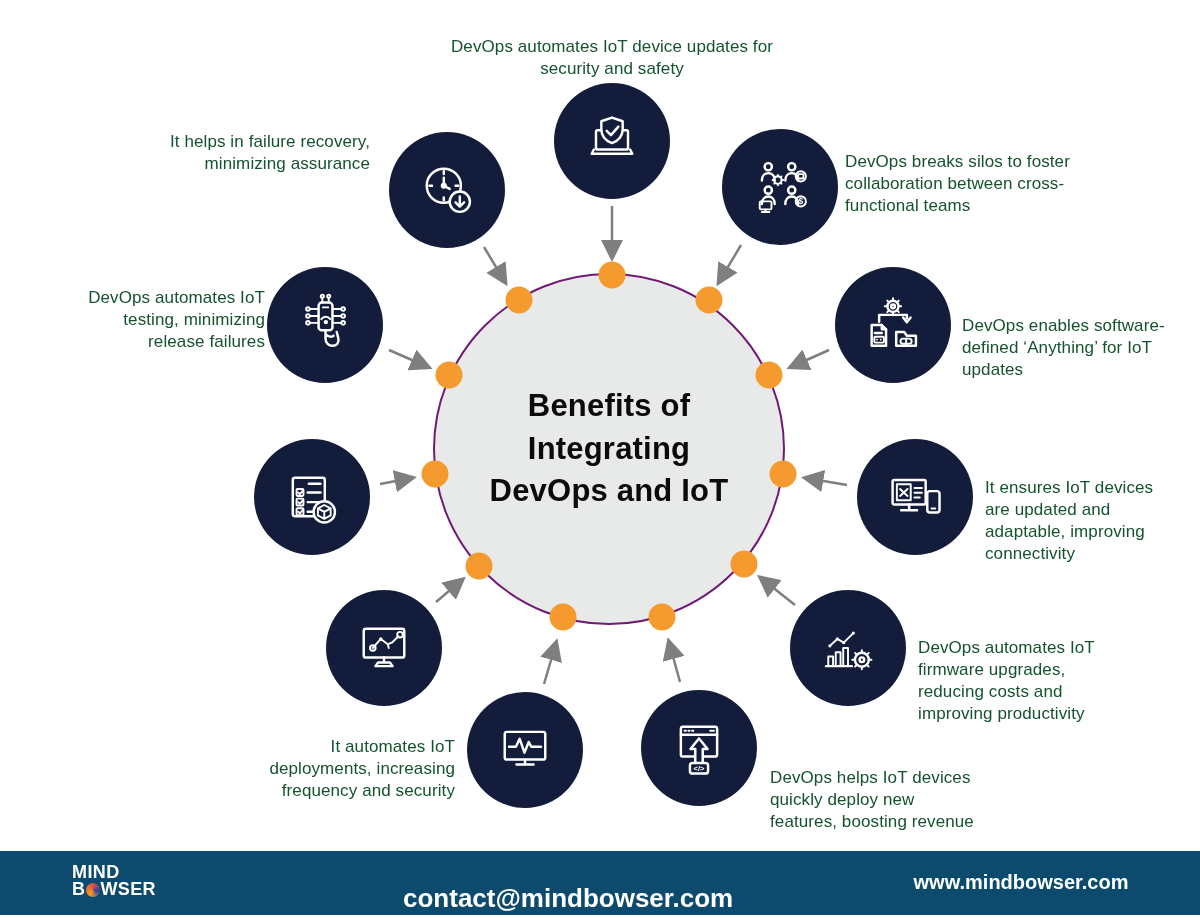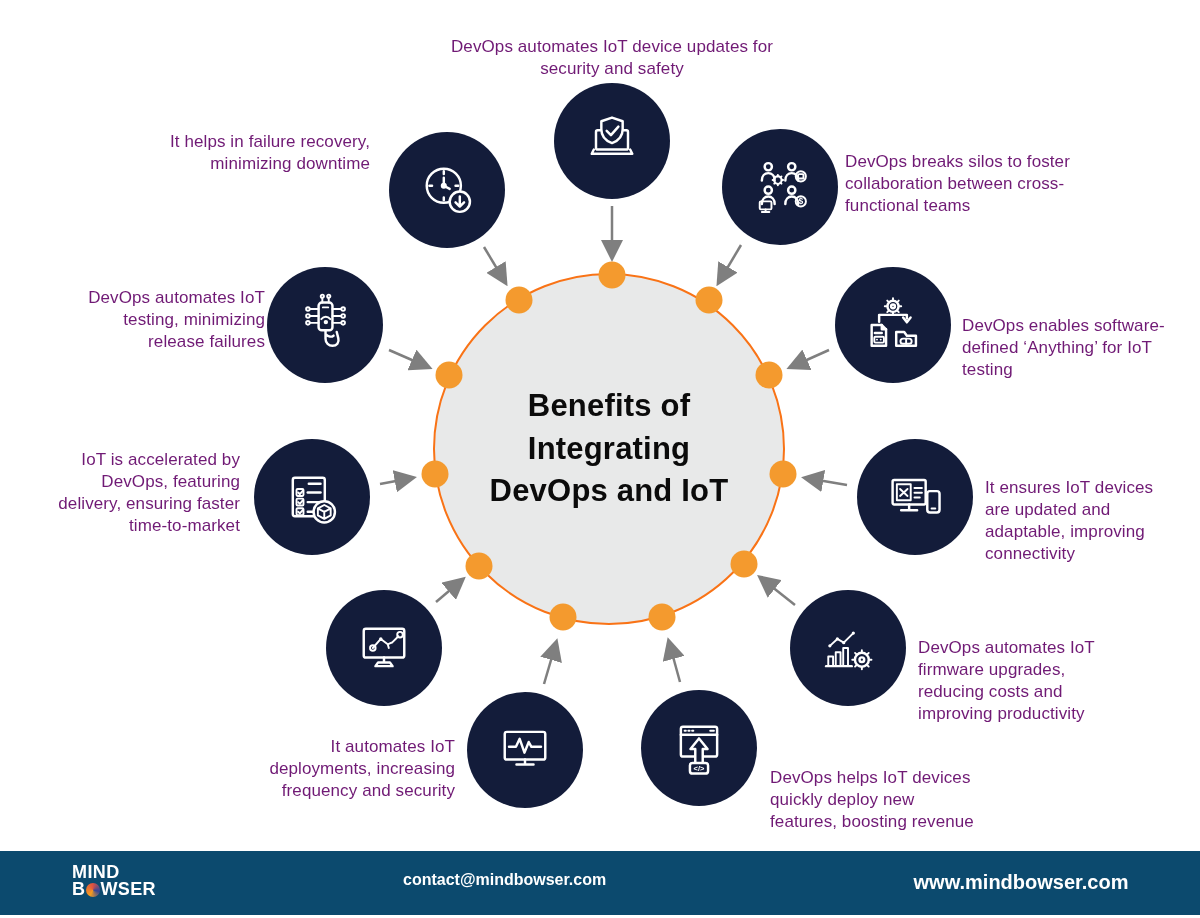--- a/index.html
+++ b/index.html
@@ -1,46 +1,46 @@
 <!DOCTYPE html>
 <html><head>
 <meta charset="utf-8">
 <style>
   html,body{margin:0;padding:0;background:#ffffff;}
   #page{position:relative;width:1200px;height:918px;background:#ffffff;overflow:hidden;
         font-family:"Liberation Sans","DejaVu Sans",sans-serif;}
 
   
   .center-circle{position:absolute;left:433px;top:273px;width:352px;height:352px;
-    border-radius:50%;background:#e8e9e9;border:2px solid #f97316;box-sizing:border-box;
+    border-radius:50%;background:#e8e9e9;border:2px solid #701a75;box-sizing:border-box;
     display:flex;flex-direction:column;align-items:center;justify-content:center;z-index:1;}
   .center-circle .tl{font-size:31px;font-weight:700;color:#0b0b0b;line-height:1.38;letter-spacing:.2px;}
 
   
   #overlay{position:absolute;left:0;top:0;z-index:2;}
 
   
   .node{position:absolute;width:116px;height:116px;border-radius:50%;background:#131c3a;
     display:flex;align-items:center;justify-content:center;z-index:3;}
   .node svg{width:64px;height:64px;}
   .ic{stroke:#ffffff;stroke-width:2.3;fill:none;stroke-linecap:round;stroke-linejoin:round;}
 
   
-  .lbl{position:absolute;font-size:17px;line-height:1.3;font-weight:500;color:#701a75;
+  .lbl{position:absolute;font-size:17px;line-height:1.3;font-weight:500;color:#14532d;
     letter-spacing:.1px;z-index:3;}
   .ta-r{text-align:right;} .ta-l{text-align:left;margin-top:28px;} .ta-c{text-align:center;}
 
   
   .footer{position:absolute;left:0;top:851px;width:1200px;height:64px;background:#0c4a6e;z-index:4;padding-left:20px;}
   .logo{position:absolute;left:72px;top:13px;color:#fff;font-weight:700;line-height:.95;letter-spacing:.4px;}
   .logo-top{font-size:18px;} .logo-bottom{font-size:18px;display:flex;align-items:center;}
   .logo-o{display:inline-block;width:14px;height:14px;border-radius:50%;margin:0 .5px;
     background:conic-gradient(from 210deg,#f39c1f,#e05240 40%,#31459c 70%,#f39c1f);}
-  .f-email{position:absolute;left:403px;top:20px;width:300px;text-align:left;
-    color:#fff;font-size:16px;font-weight:700;}
+  .f-email{position:absolute;left:403px;top:32px;width:300px;text-align:center;
+    color:#fff;font-size:26px;font-weight:700;}
   .f-site{position:absolute;left:891px;top:20px;width:260px;text-align:center;
     color:#fff;font-size:20px;font-weight:700;}
 </style>
 </head>
 <body>
 
 <div id="page">
 
   <div class="center-circle">
     <div class="tl">Benefits of</div>
@@ -221,25 +221,24 @@
       <rect x="13" y="10" width="34" height="28" rx="2"></rect>
       <path d="M13 17.5 h34"></path>
       <path stroke-width="1.8" d="M16.5 13.8 h1.2 M20 13.8 h1.2 M23.5 13.8 h1.2 M40.5 13.8 h3.5"></path>
       <path d="M26.5 44 v-13 h-4.5 l8 -10 8 10 h-4.5 v13" fill="#131c3a"></path>
       <rect x="21.5" y="44" width="17" height="10" rx="2.5" fill="#131c3a"></rect>
       <text x="30" y="51.5" font-size="7" text-anchor="middle" fill="#fff" stroke="none" font-weight="bold" font-family="Liberation Sans,sans-serif">&lt;/&gt;</text>
     </svg>
   </div>
 
   <div class="lbl ta-c" style="left:447px;top:36px;width:330px">DevOps automates IoT device updates for security and safety</div>
-  <div class="lbl ta-r" style="left:110px;top:131px;width:260px">It helps in failure recovery, minimizing downtime</div>
+  <div class="lbl ta-r" style="left:110px;top:131px;width:260px">It helps in failure recovery, minimizing assurance</div>
   <div class="lbl ta-l" style="left:845px;top:123px;width:250px">DevOps breaks silos to foster collaboration between cross-functional teams</div>
   <div class="lbl ta-r" style="left:70px;top:287px;width:195px">DevOps automates IoT testing, minimizing release failures</div>
-  <div class="lbl ta-l" style="left:962px;top:287px;width:230px">DevOps enables software-defined ‘Anything’ for IoT testing</div>
-  <div class="lbl ta-r" style="left:35px;top:449px;width:205px">IoT is accelerated by DevOps, featuring delivery, ensuring faster time-to-market</div>
+  <div class="lbl ta-l" style="left:962px;top:287px;width:230px">DevOps enables software-defined ‘Anything’ for IoT updates</div>
   <div class="lbl ta-l" style="left:985px;top:449px;width:195px">It ensures IoT devices are updated and adaptable, improving connectivity</div>
   <div class="lbl ta-l" style="left:918px;top:609px;width:215px">DevOps automates IoT firmware upgrades, reducing costs and improving productivity</div>
   <div class="lbl ta-r" style="left:245px;top:736px;width:210px">It automates IoT deployments, increasing frequency and security</div>
   <div class="lbl ta-l" style="left:770px;top:739px;width:215px">DevOps helps IoT devices quickly deploy new features, boosting revenue</div>
 
   <div class="footer">
     <div class="logo">
       <div class="logo-top">MIND</div>
       <div class="logo-bottom">
         <span>B</span>

